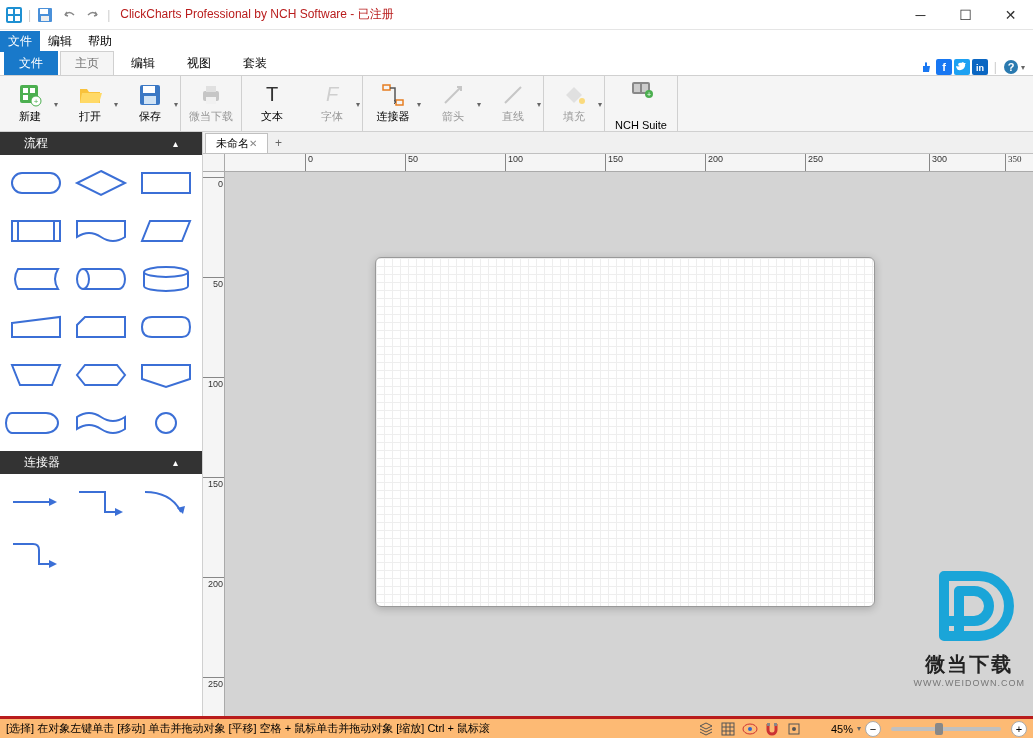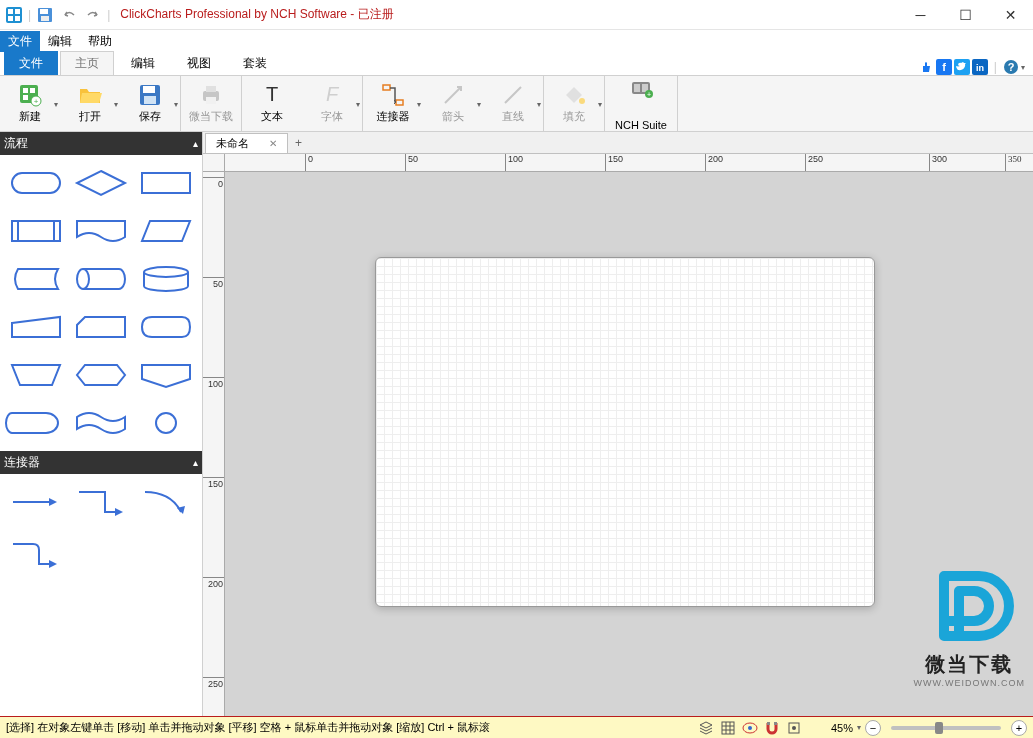--- a/index.html
+++ b/index.html
@@ -36,31 +36,31 @@
 .rbtn .ricon { width: 24px; height: 24px; display: flex; align-items: center; justify-content: center; }
 .rbtn .dd { position: absolute; right: 2px; top: 50%; transform: translateY(-50%); font-size: 8px; color: #666; }
 .rbtn.disabled { color: #999; }
 .rbtn.disabled .ricon { opacity: 0.5; }
 
 
 .main { flex: 1; display: flex; overflow: hidden; }
 
 
 .left-panel { width: 203px; border-right: 1px solid #d0d0d0; display: flex; flex-direction: column; background: #fff; }
-.panel-header { background: #333; color: #fff; padding: 3px 4px; font-size: 12px; display: flex; justify-content: space-between; align-items: center; }
+.panel-header { background: #333; color: #fff; padding: 3px 24px; font-size: 12px; display: flex; justify-content: space-between; align-items: center; }
 .panel-header .chev { font-size: 10px; }
 .shape-grid { padding: 8px; display: grid; grid-template-columns: repeat(3, 1fr); gap: 8px; }
 .shape-cell { height: 40px; display: flex; align-items: center; justify-content: center; }
 .shape-cell svg { max-width: 52px; max-height: 32px; }
 .conn-grid { padding: 8px; display: grid; grid-template-columns: repeat(3, 1fr); gap: 12px; }
 
 
 .canvas-area { flex: 1; display: flex; flex-direction: column; background: #d0d0d0; position: relative; }
 .doc-tabs { height: 22px; background: #f0f0f0; border-bottom: 1px solid #c0c0c0; display: flex; align-items: center; }
-.doc-tab { padding: 2px 10px; font-size: 11px; background: #fff; border: 1px solid #c0c0c0; border-bottom: none; margin-left: 2px; display: flex; align-items: center; gap: 20px; }
+.doc-tab { padding: 2px 10px; font-size: 11px; background: #fff; border: 1px solid #c0c0c0; border-bottom: none; margin-left: 2px; display: flex; align-items: center; gap: 0; }
 .doc-tab .x { color: #888; font-size: 10px; }
 .doc-tabs .add { width: 20px; text-align: center; color: #666; }
 
 .ruler-corner { position: absolute; left: 0; top: 22px; width: 22px; height: 18px; background: #f5f5f5; border-right: 1px solid #aaa; border-bottom: 1px solid #aaa; z-index: 3; }
 .ruler-h { position: absolute; left: 22px; right: 0; top: 22px; height: 18px; background: #f5f5f5; border-bottom: 1px solid #aaa; z-index: 2; overflow: hidden; }
 .ruler-v { position: absolute; left: 0; top: 40px; bottom: 0; width: 22px; background: #f5f5f5; border-right: 1px solid #aaa; z-index: 2; overflow: hidden; }
 .ruler-h .tick { position: absolute; top: 0; height: 18px; border-left: 1px solid #888; font-size: 9px; padding-left: 2px; color: #333; }
 .ruler-v .tick { position: absolute; left: 0; width: 22px; border-top: 1px solid #888; font-size: 9px; padding-top: 1px; color: #333; text-align: right; padding-right: 2px; }
 
 .viewport { position: absolute; left: 22px; top: 40px; right: 0; bottom: 0; background: #d4d4d4; overflow: hidden; }
@@ -68,21 +68,21 @@
   background-image: linear-gradient(#eee 1px, transparent 1px), linear-gradient(90deg, #eee 1px, transparent 1px);
   background-size: 8px 8px; }
 
 
 .watermark { position: absolute; right: 8px; bottom: 28px; text-align: center; z-index: 5; }
 .watermark svg { display: block; margin: 0 auto; }
 .wm-text { font-size: 20px; font-weight: bold; color: #222; letter-spacing: 2px; }
 .wm-url { font-size: 9px; color: #777; letter-spacing: 1px; }
 
 
-.statusbar { height: 22px; border-top: 1px solid #b91c1c; background: #fef9c3; display: flex; align-items: center; font-size: 11px; padding: 0 6px; gap: 4px; }
+.statusbar { height: 22px; border-top: 3px solid #b91c1c; background: #fdba74; display: flex; align-items: center; font-size: 11px; padding: 0 6px; gap: 4px; }
 .statusbar .seg { white-space: nowrap; }
 .statusbar .flex { flex: 1; }
 .statusbar .sicon { width: 18px; height: 18px; display: flex; align-items: center; justify-content: center; }
 .zoom-slider { width: 110px; height: 4px; background: #c0c0c0; position: relative; border-radius: 2px; margin: 0 6px; }
 .zoom-slider .thumb { position: absolute; left: 40%; top: -4px; width: 8px; height: 12px; background: #888; border-radius: 2px; }
 .zbtn { width: 16px; height: 16px; border: 1px solid #aaa; border-radius: 8px; display: flex; align-items: center; justify-content: center; font-size: 11px; background: #fff; }
 
 svg { overflow: visible; }
 </style>
 </head>

